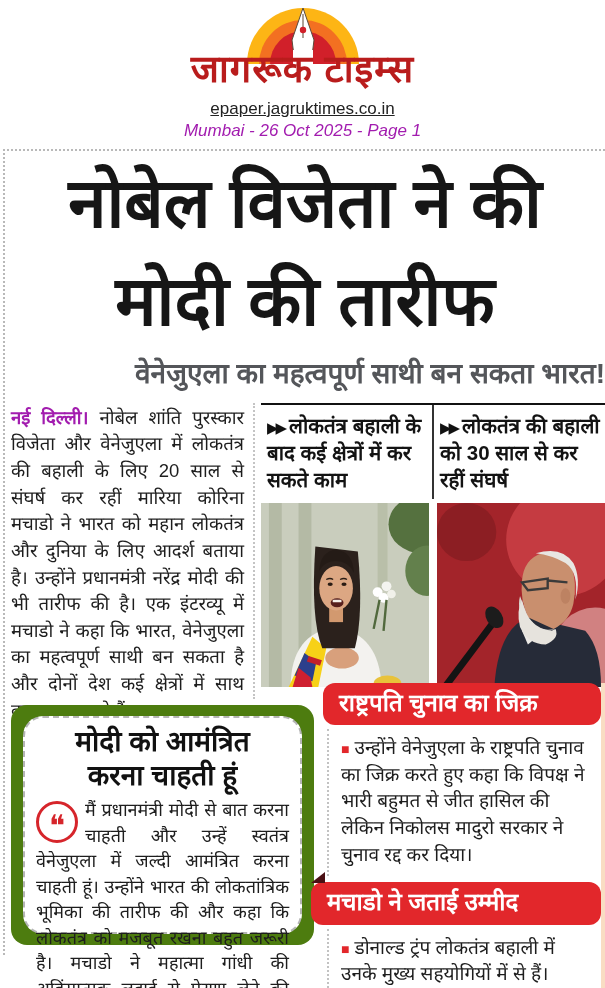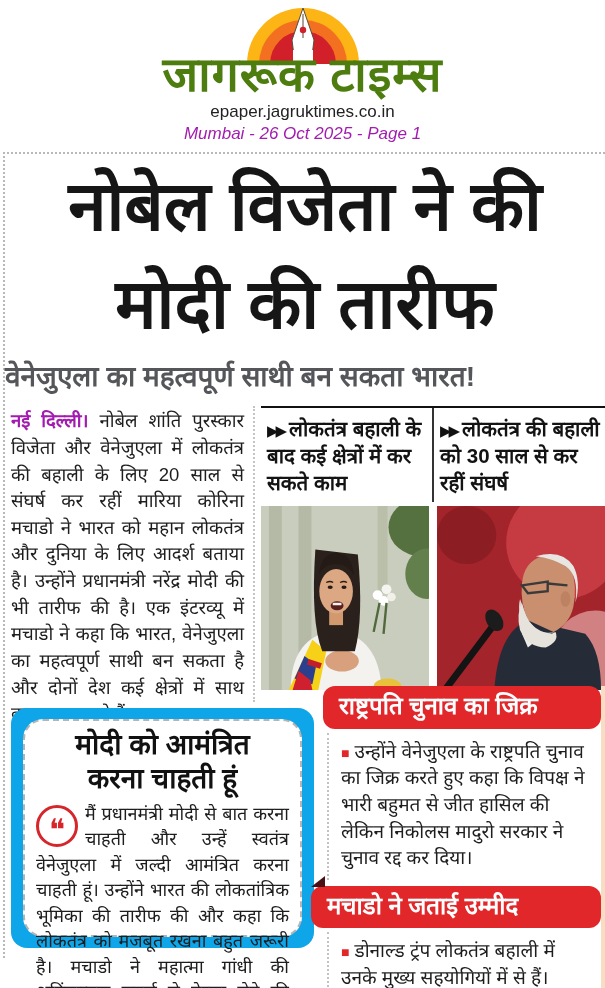--- a/index.html
+++ b/index.html
@@ -8,37 +8,37 @@
     width:605px; height:988px; margin:0 auto; overflow:hidden;
     font-family:"Liberation Sans","DejaVu Sans",sans-serif;
     color:#1c1c1c;
   }
   
   .masthead { text-align:center; padding-top:6px; position:relative; }
   .logo-wrap { height:56px; position:relative; z-index:1; }
   .logo-wrap svg { display:block; margin:0 auto; }
   .mast-title {
     position:relative; z-index:2; margin-top:-12px;
-    font-size:48px; font-weight:800; letter-spacing:1px; color:#4d7c0f; line-height:1.05;
-  }
-  .mast-url   { font-size:17px; color:#222; margin-top:2px; }
+    font-size:38px; font-weight:800; letter-spacing:1px; color:#b91c1c; line-height:1.05;
+  }
+  .mast-url   { font-size:17px; color:#222; margin-top:9px;text-decoration:underline; }
   .mast-date  { font-size:17px; color:#a21caf; margin-top:2px;font-style:italic; }
 
   
   .article {
     margin-top:8px; margin-left:3px;
     border-top:2px dotted #b9b9b9; border-left:2px dotted #b9b9b9;
     padding:4px 0 0 0; height:806px; position:relative;
   }
   .headline {
     text-align:center; font-weight:700; color:#161616;
     font-size:69px; line-height:1.42; letter-spacing:0;
   }
   .subheadline {
-    text-align:left; font-weight:700; color:#54565a;
+    text-align:right; font-weight:700; color:#54565a;
     font-size:28px; margin-top:2px;
   }
 
   
   .cols { display:flex; margin-top:12px; height:296px; }
   .lead-col {
     width:250px; padding:2px 9px 0 6px;
     font-size:18.5px; line-height:1.44; text-align:justify; color:#1d1d1d;
     border-right:2px dotted #c4c4c4;
   }
@@ -52,21 +52,21 @@
   }
   .hl:first-child { border-right:2px solid #333; }
   .hl .chev { color:#111; font-size:15px; letter-spacing:-3px; margin-right:5px; }
   .photo-row { display:flex; gap:8px; margin-top:4px; }
   .photo { flex:1; height:184px; overflow:hidden; }
   .photo svg { width:100%; height:100%; display:block; }
 
   
   .bottom { display:flex; margin-top:6px; }
   .quote-card {
-    width:303px; margin-left:6px; background:#0ea5e9;
+    width:303px; margin-left:6px; background:#4d7c0f;
     border-radius:16px; padding:11px 12px; height:240px;
   }
   .quote-inner {
     background:#fff; border:2px dashed #b5b5b5; border-radius:20px;
     padding:7px 11px 6px 11px; height:100%;
   }
   .quote-head {
     text-align:center; font-size:28px; font-weight:800; line-height:1.22; color:#111;
   }
   .quote-body { margin-top:5px; font-size:18px; line-height:1.42; text-align:justify; color:#1d1d1d; }

